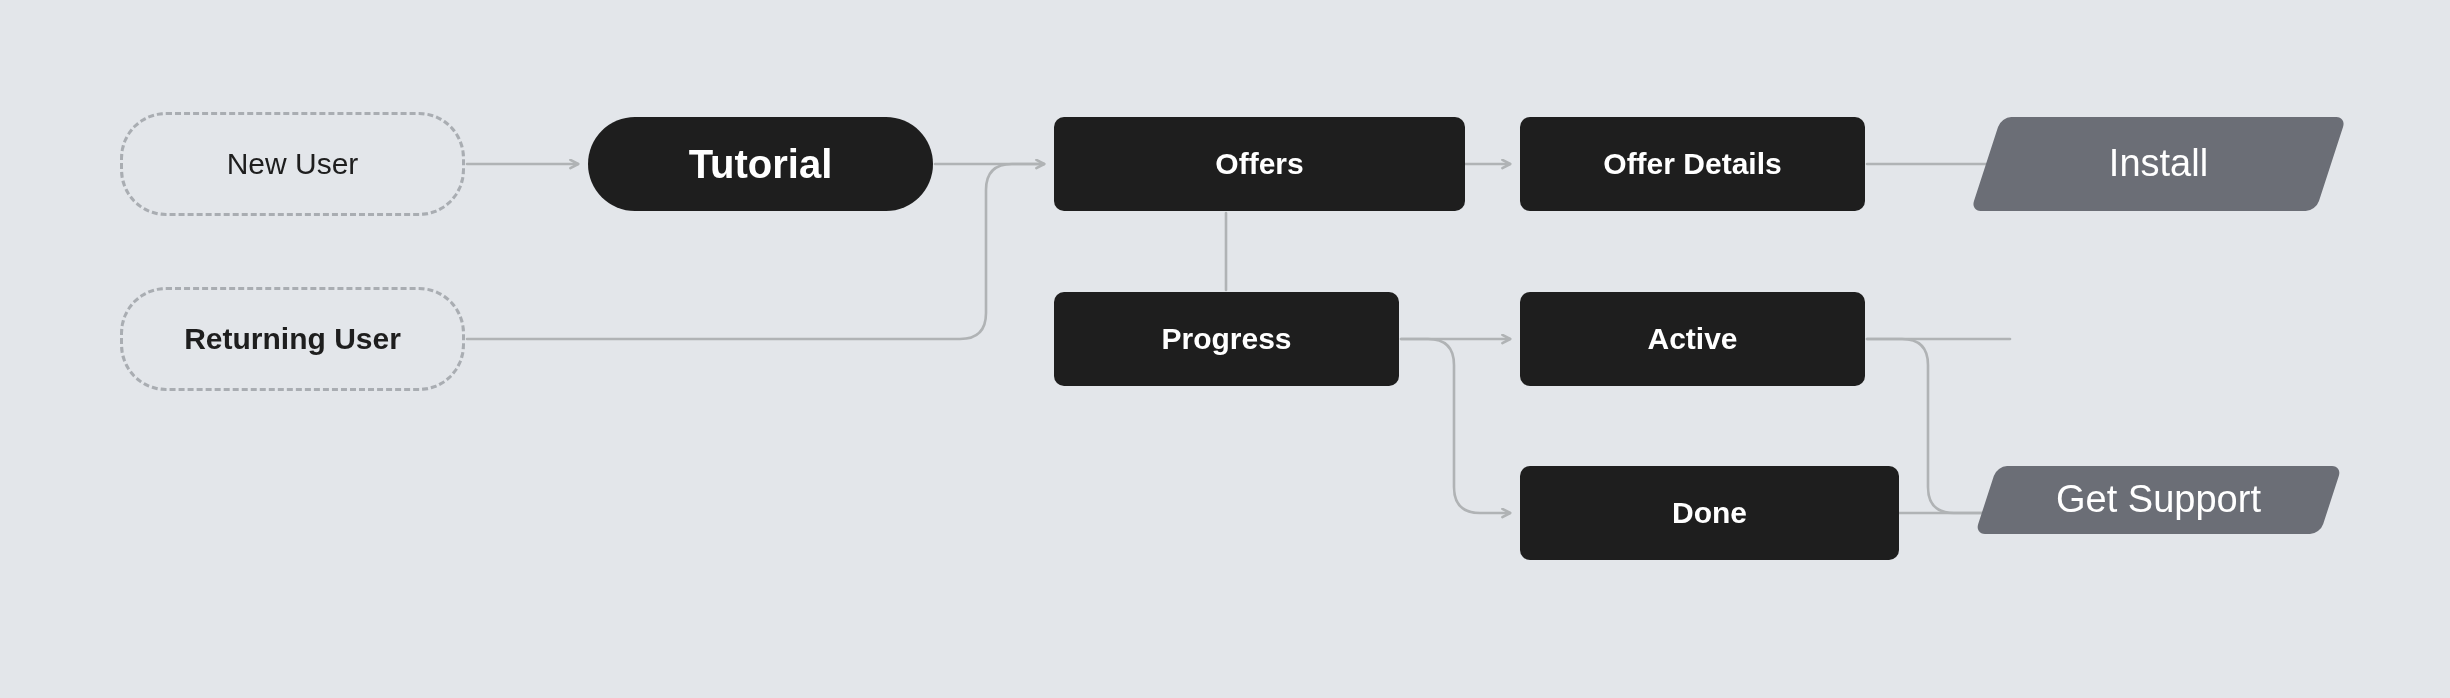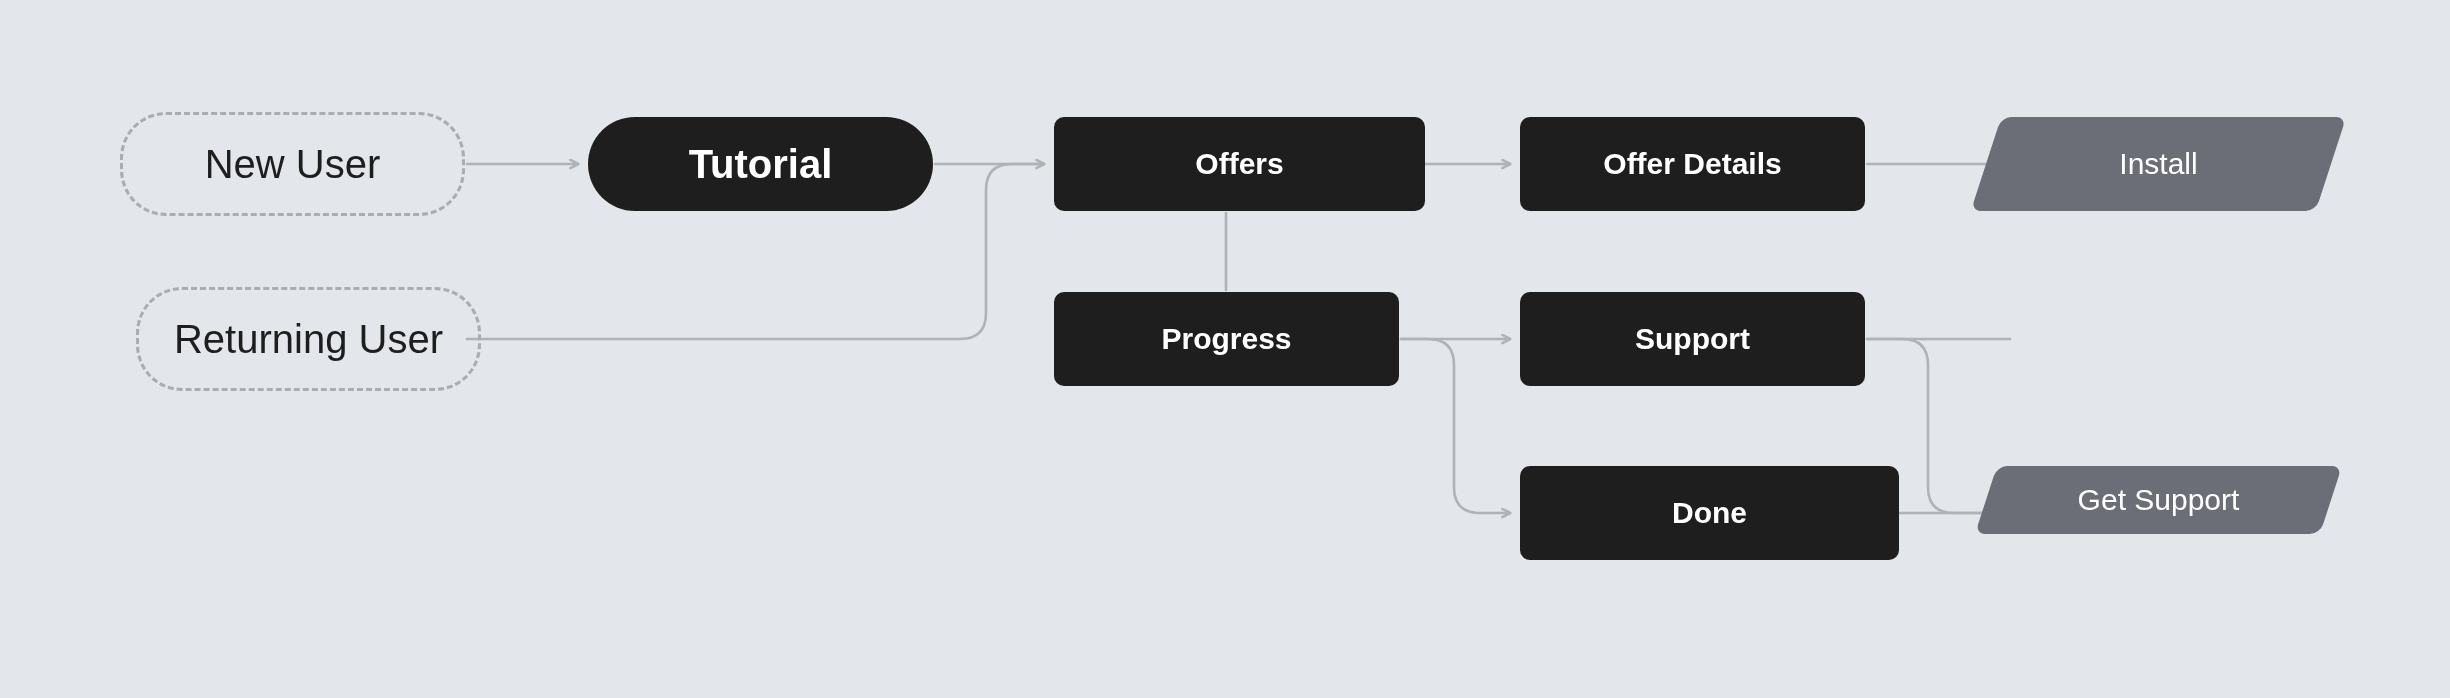--- a/index.html
+++ b/index.html
@@ -40,21 +40,21 @@
   .node-label {
     display: block;
     white-space: nowrap;
   }
   
   .node.terminator {
     background: transparent;
     border: 3px dashed #a9adb2;
     border-radius: 46px;
     color: #1e1e1e;
-    font-size: 40px;
+    font-size: 30px;
     font-weight: 500;
   }
   
   .node.pill {
     background: #1e1e1e;
     border-radius: 999px;
     color: #ffffff;
     font-size: 40px;
     font-weight: 600;
   }
@@ -63,21 +63,21 @@
     background: #1e1e1e;
     border-radius: 10px;
     color: #ffffff;
     font-size: 30px;
     font-weight: 600;
   }
   
   .node.parallelogram {
     background: transparent;
     color: #ffffff;
-    font-size: 30px;
+    font-size: 38px;
     font-weight: 500;
   }
   .node.parallelogram .skew-bg {
     position: absolute;
     left: 0;
     top: 0;
     width: 100%;
     height: 100%;
     background: #6b6e76;
     transform: skewX(-18deg);
@@ -124,42 +124,42 @@
       <path d="M 1867 339 L 1902 339 Q 1928 339 1928 365 L 1928 487 Q 1928 513 1954 513 L 2010 513"></path>
 
       <path d="M 1867 513 L 2010 513"></path>
     </g>
   </svg>
 
   <div class="node terminator" style="left:120px; top:112px; width:345px; height:104px;">
     <span class="node-label">New User</span>
   </div>
 
-  <div class="node terminator" style="left:136px; top:287px; width:345px; height:104px;">
+  <div class="node terminator" style="left:120px; top:287px; width:345px; height:104px;font-weight:bold;">
     <span class="node-label">Returning User</span>
   </div>
 
   <div class="node pill" style="left:588px; top:117px; width:345px; height:94px;">
     <span class="node-label">Tutorial</span>
   </div>
 
-  <div class="node process" style="left:1054px; top:117px; width:371px; height:94px;">
+  <div class="node process" style="left:1054px; top:117px; width:411px; height:94px;">
     <span class="node-label">Offers</span>
   </div>
 
   <div class="node process" style="left:1054px; top:292px; width:345px; height:94px;">
     <span class="node-label">Progress</span>
   </div>
 
   <div class="node process" style="left:1520px; top:117px; width:345px; height:94px;">
     <span class="node-label">Offer Details</span>
   </div>
 
   <div class="node process" style="left:1520px; top:292px; width:345px; height:94px;">
-    <span class="node-label">Support</span>
+    <span class="node-label">Active</span>
   </div>
 
   <div class="node process" style="left:1520px; top:466px; width:379px; height:94px;">
     <span class="node-label">Done</span>
   </div>
 
   <div class="node parallelogram" style="left:1986px; top:117px; width:345px; height:94px;">
     <span class="skew-bg"></span>
     <span class="node-label">Install</span>
   </div>

